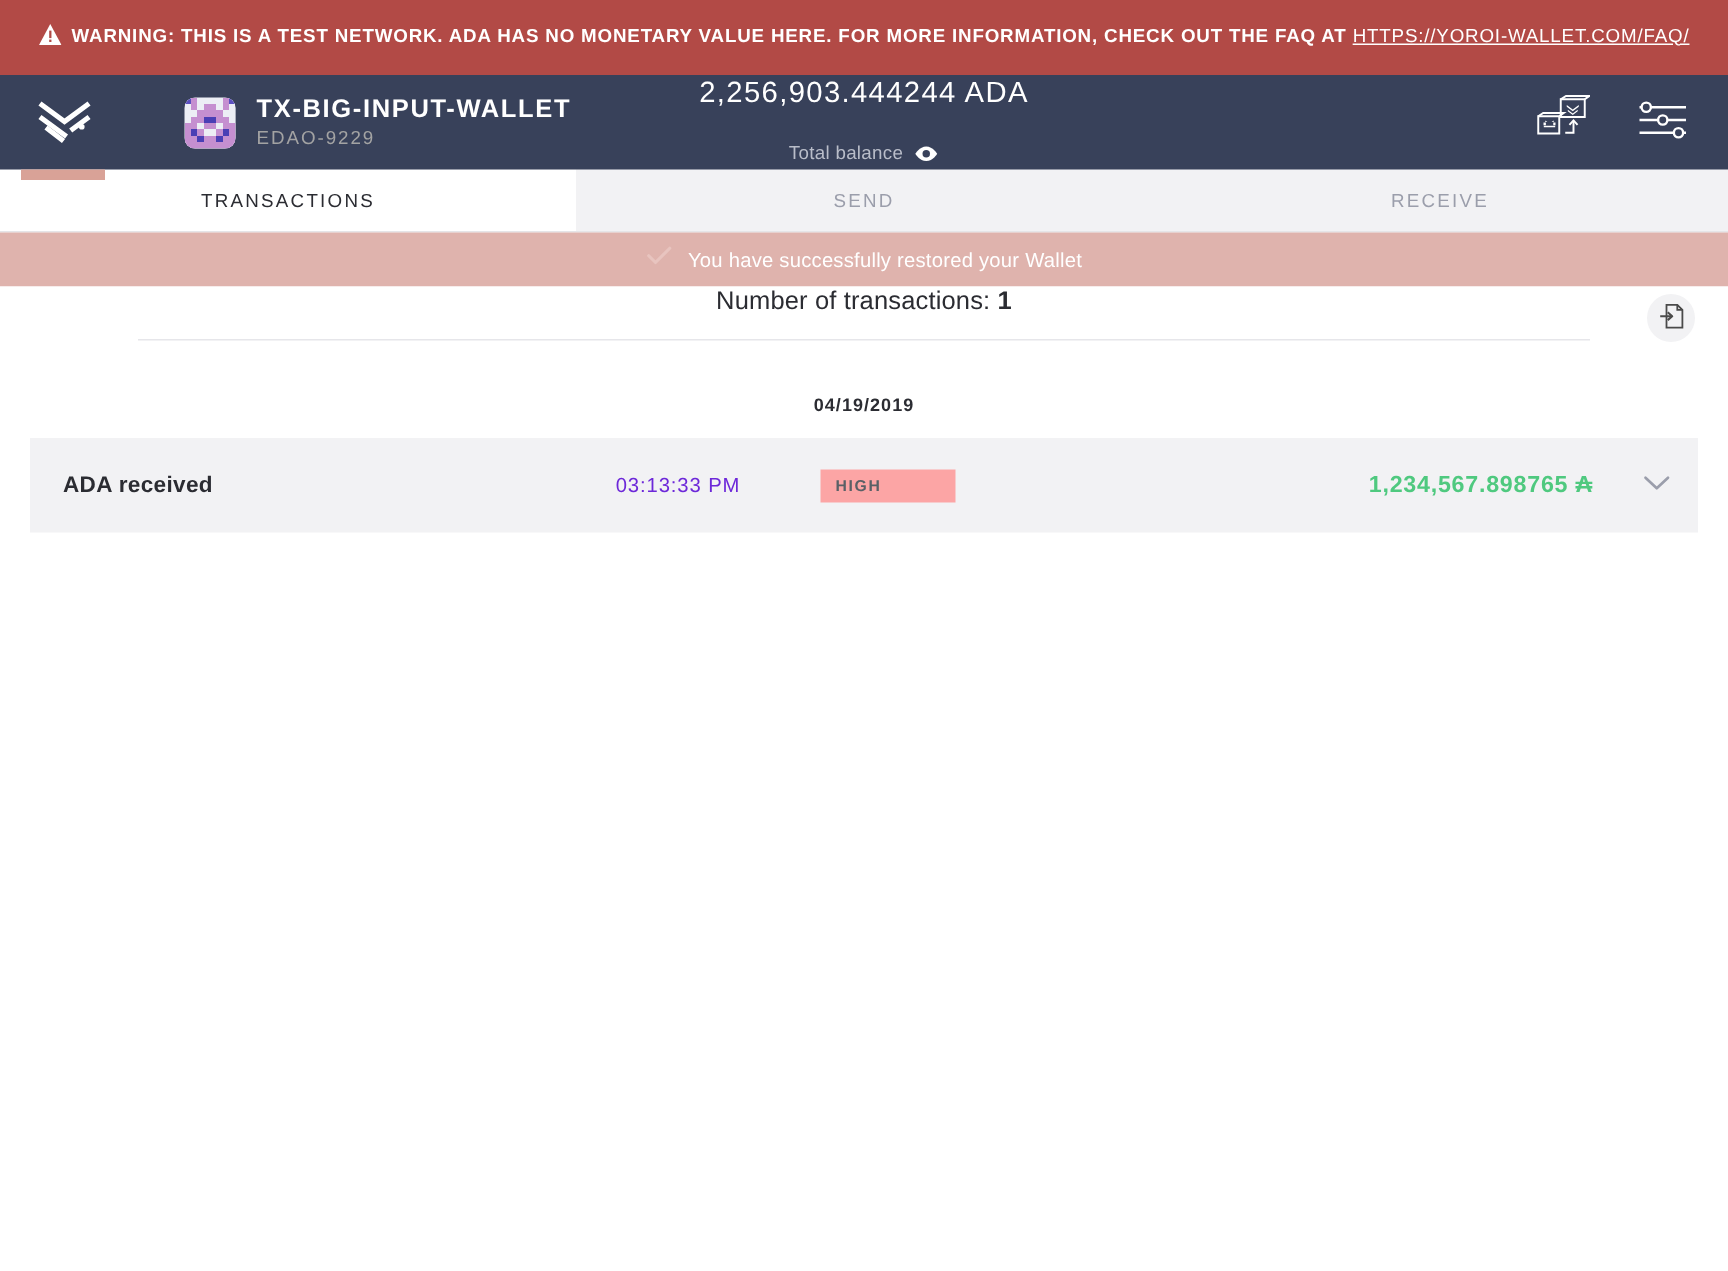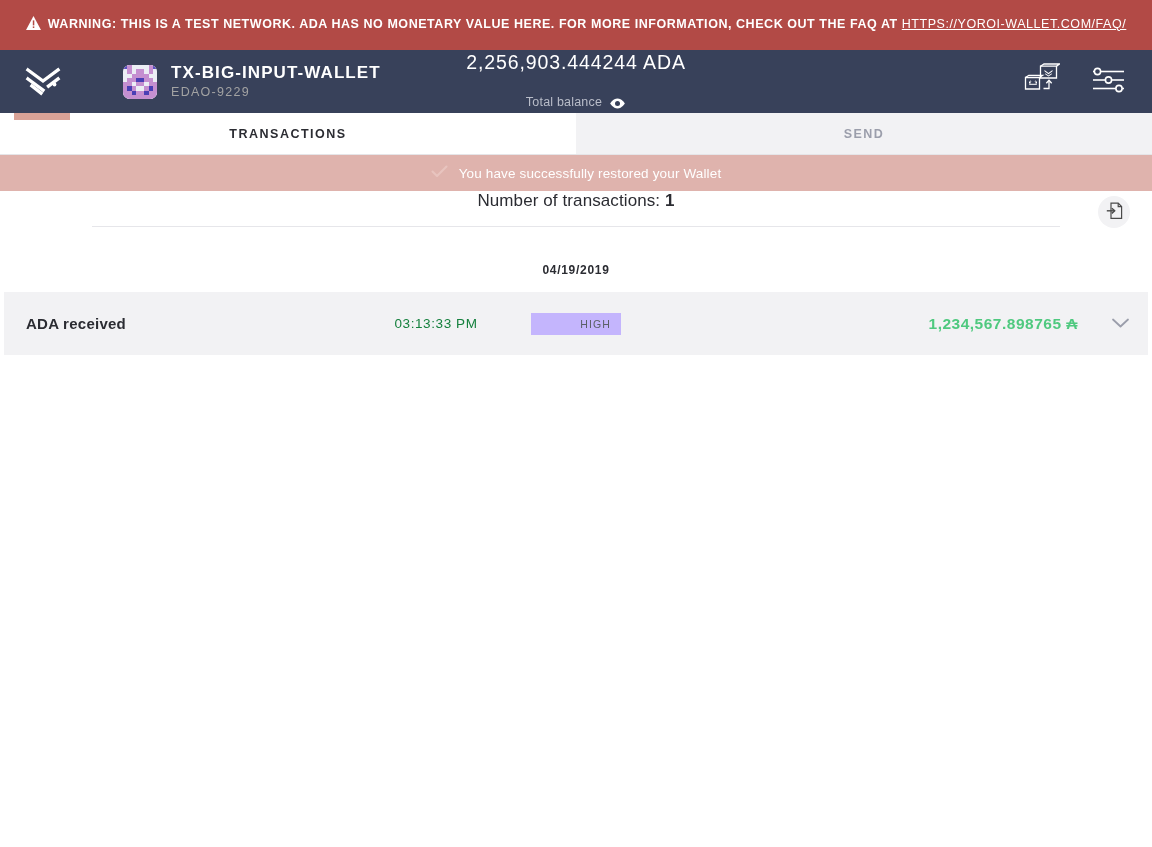--- a/index.html
+++ b/index.html
@@ -153,21 +153,21 @@
     height: 42px;
     background: #f2f2f4;
     border-bottom: 1px solid #e5e5e8;
   }
   .tab {
     flex: 1 1 0;
     display: flex;
     align-items: center;
     justify-content: center;
     font-size: 12.5px;
-    font-weight: bold;
+    font-weight: normal;
     letter-spacing: 1.5px;
     text-transform: uppercase;
     color: #9b9eab;
     background: #f2f2f4;
     cursor: pointer;
     user-select: none;
   }
   .tab.active {
     background: #ffffff;
     color: #2b2c32;
@@ -231,53 +231,53 @@
     text-align: center;
     font-size: 12px;
     font-weight: bold;
     color: #2b2c32;
     letter-spacing: 0.7px;
     margin-top: 36px;
     padding-left: 80px;
     padding-right: 80px;
   }
 
-  .tx-list { margin-top: 15px; padding: 0 4px; }
+  .tx-list { margin-top: 15px; padding: 0 20px; }
 
   .tx-row {
     display: flex;
     align-items: center;
     height: 63px;
     background: #f2f2f4;
     cursor: pointer;
     padding: 0 8px 0 22px;
   }
   .tx-type {
     font-size: 15px;
     font-weight: bold;
     color: #2b2c32;
     letter-spacing: 0.25px;
     flex: 0 0 330px;
   }
   .tx-time {
     font-size: 13.5px;
-    color: #15803d;
+    color: #6d28d9;
     letter-spacing: 0.6px;
     flex: 0 0 160px;
     text-align: center;
   }
   .tx-status-cell { flex: 0 0 120px; display: flex; justify-content: center; }
   .tx-badge {
     display: inline-block;
     min-width: 90px;
-    text-align: right;
-    background: #c4b5fd;
+    text-align: left;
+    background: #fca5a5;
     color: #5a6066;
     font-size: 10.5px;
-    font-weight: normal;
+    font-weight: bold;
     letter-spacing: 1.1px;
     text-transform: uppercase;
     padding: 5px 10px;
   }
   .tx-spacer { flex: 1 1 auto; }
   .tx-amount {
     font-size: 15.5px;
     font-weight: bold;
     color: #4fc97f;
     letter-spacing: 0.5px;
@@ -398,20 +398,21 @@
       </span>
     </button>
   </div>
 
   <div class="header-accent"></div>
 </div>
 
 <div class="tab-bar">
   <div class="tab active">Transactions</div>
   <div class="tab">Send</div>
+  <div class="tab">Receive</div>
 </div>
 
 <div class="notify-bar">
   <span>
     <svg width="17" height="13" viewBox="0 0 17 13">
       <path d="M1.5 6.5 L6 11 L15.5 1.5" fill="none" stroke="#e8c4bf" stroke-width="2.1" stroke-linecap="round" stroke-linejoin="round"></path>
     </svg>
   </span>
   <span class="notify-text">You have successfully restored your Wallet</span>
 </div>

